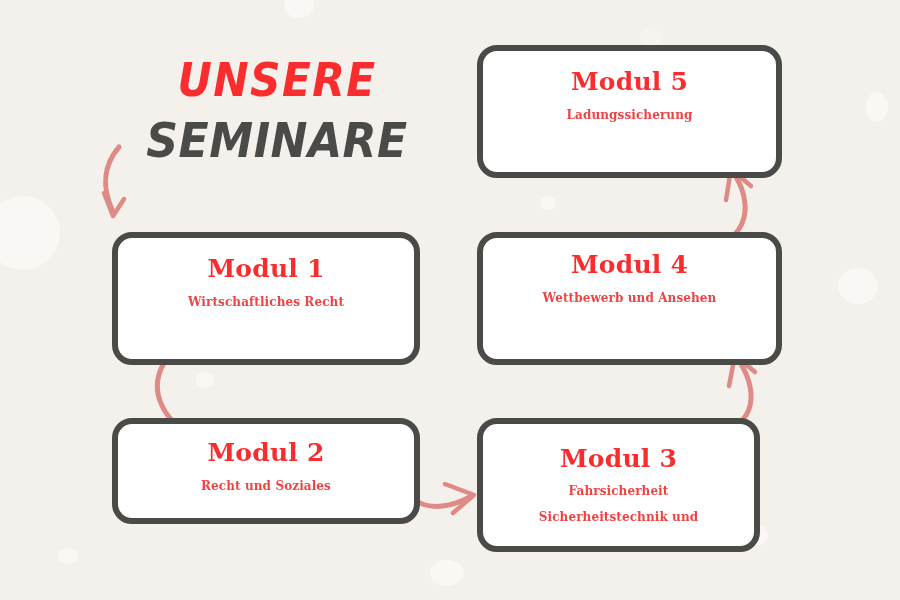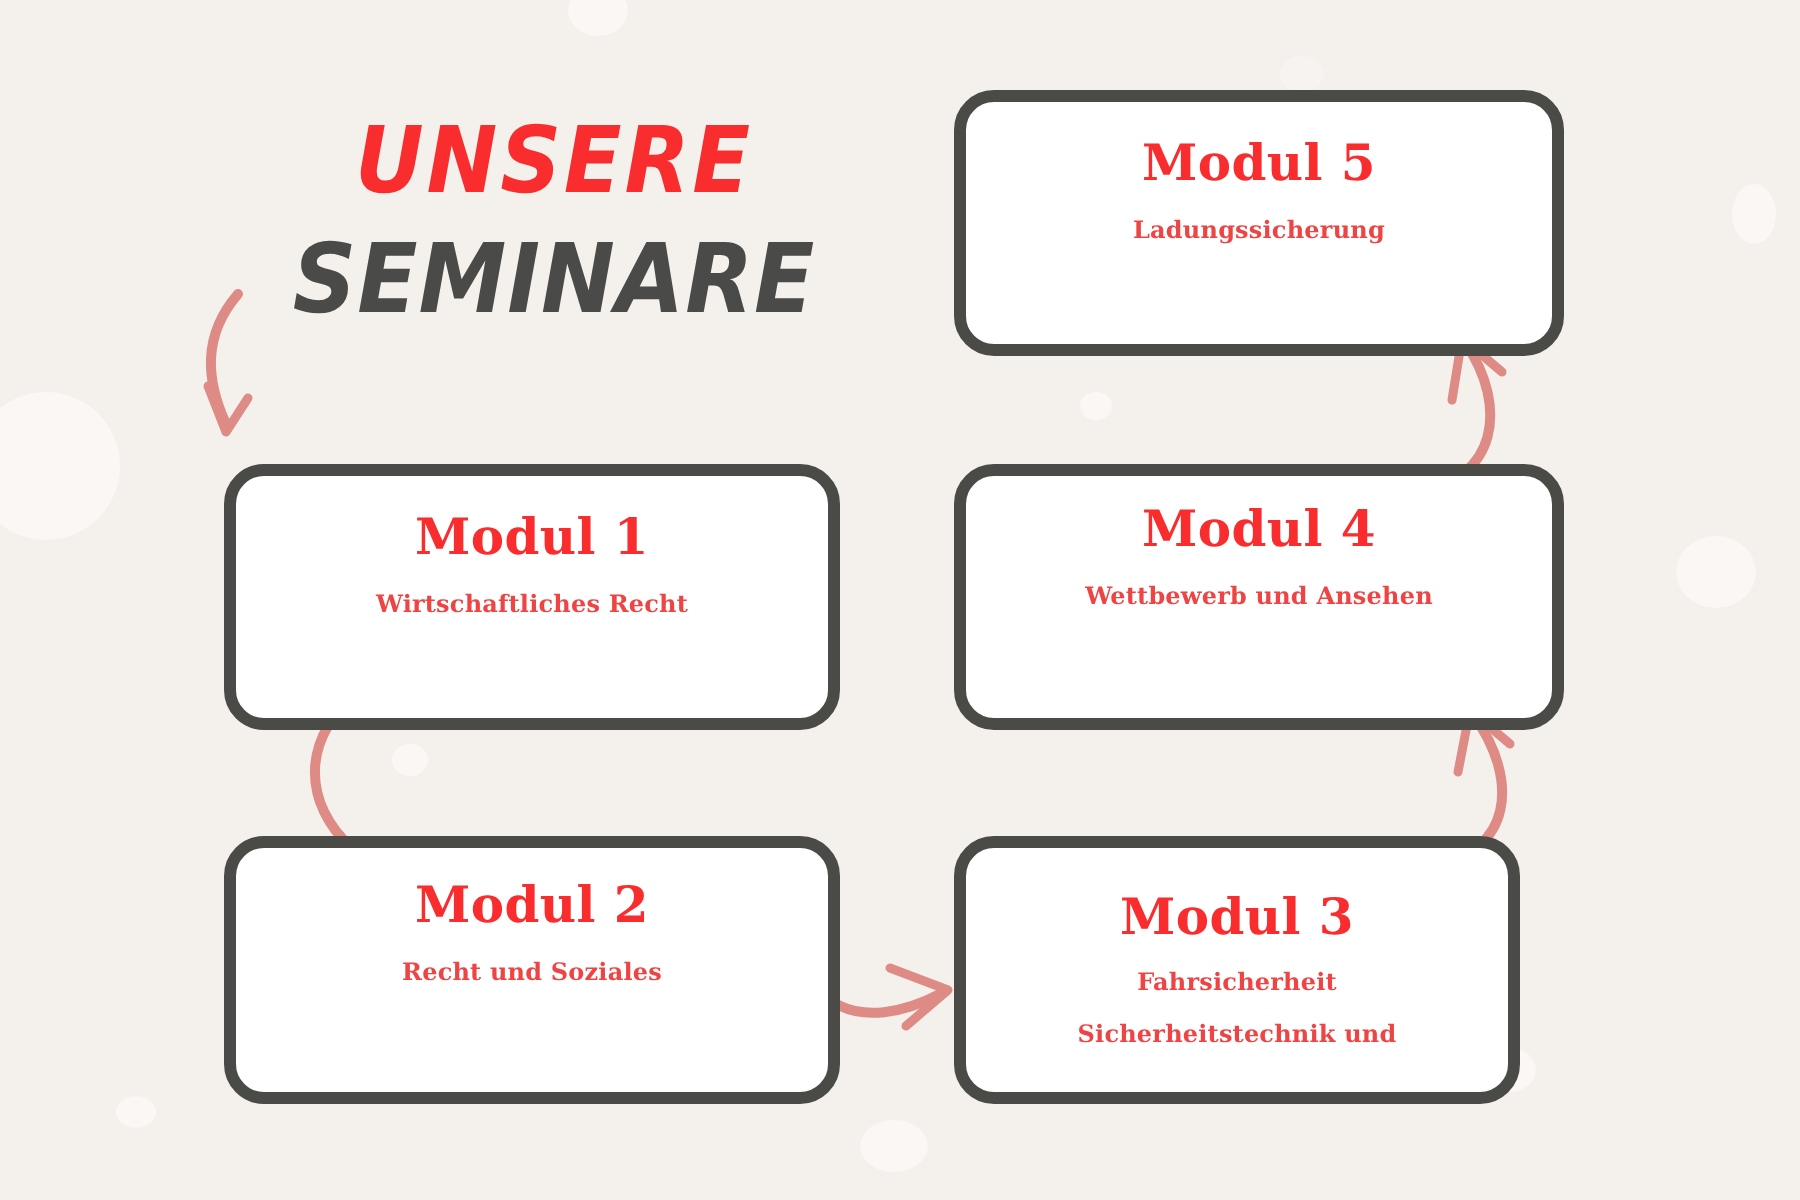--- a/index.html
+++ b/index.html
@@ -88,21 +88,21 @@
     font-size: 12px;
     line-height: 25px;
     letter-spacing: 0.1px;
     margin-top: 6px;
     padding: 0 14px;
   }
 
   #box-m5 { left: 477px; top:  45px; width: 305px; height: 133px; padding-top: 16px; }
   #box-m1 { left: 112px; top: 232px; width: 308px; height: 133px; padding-top: 16px; }
   #box-m4 { left: 477px; top: 232px; width: 305px; height: 133px; padding-top: 12px; }
-  #box-m2 { left: 112px; top: 418px; width: 308px; height: 134px; padding-top: 14px; }
+  #box-m2 { left: 112px; top: 418px; width: 308px; height: 106px; padding-top: 14px; }
   #box-m3 { left: 477px; top: 418px; width: 283px; height: 134px; padding-top: 20px; }
 
   #box-m3 .module-subtitle { margin-top: 4px; line-height: 26px; }
 
   
   #arrows {
     position: absolute;
     left: 0; top: 0;
     width: 900px;
     height: 600px;

